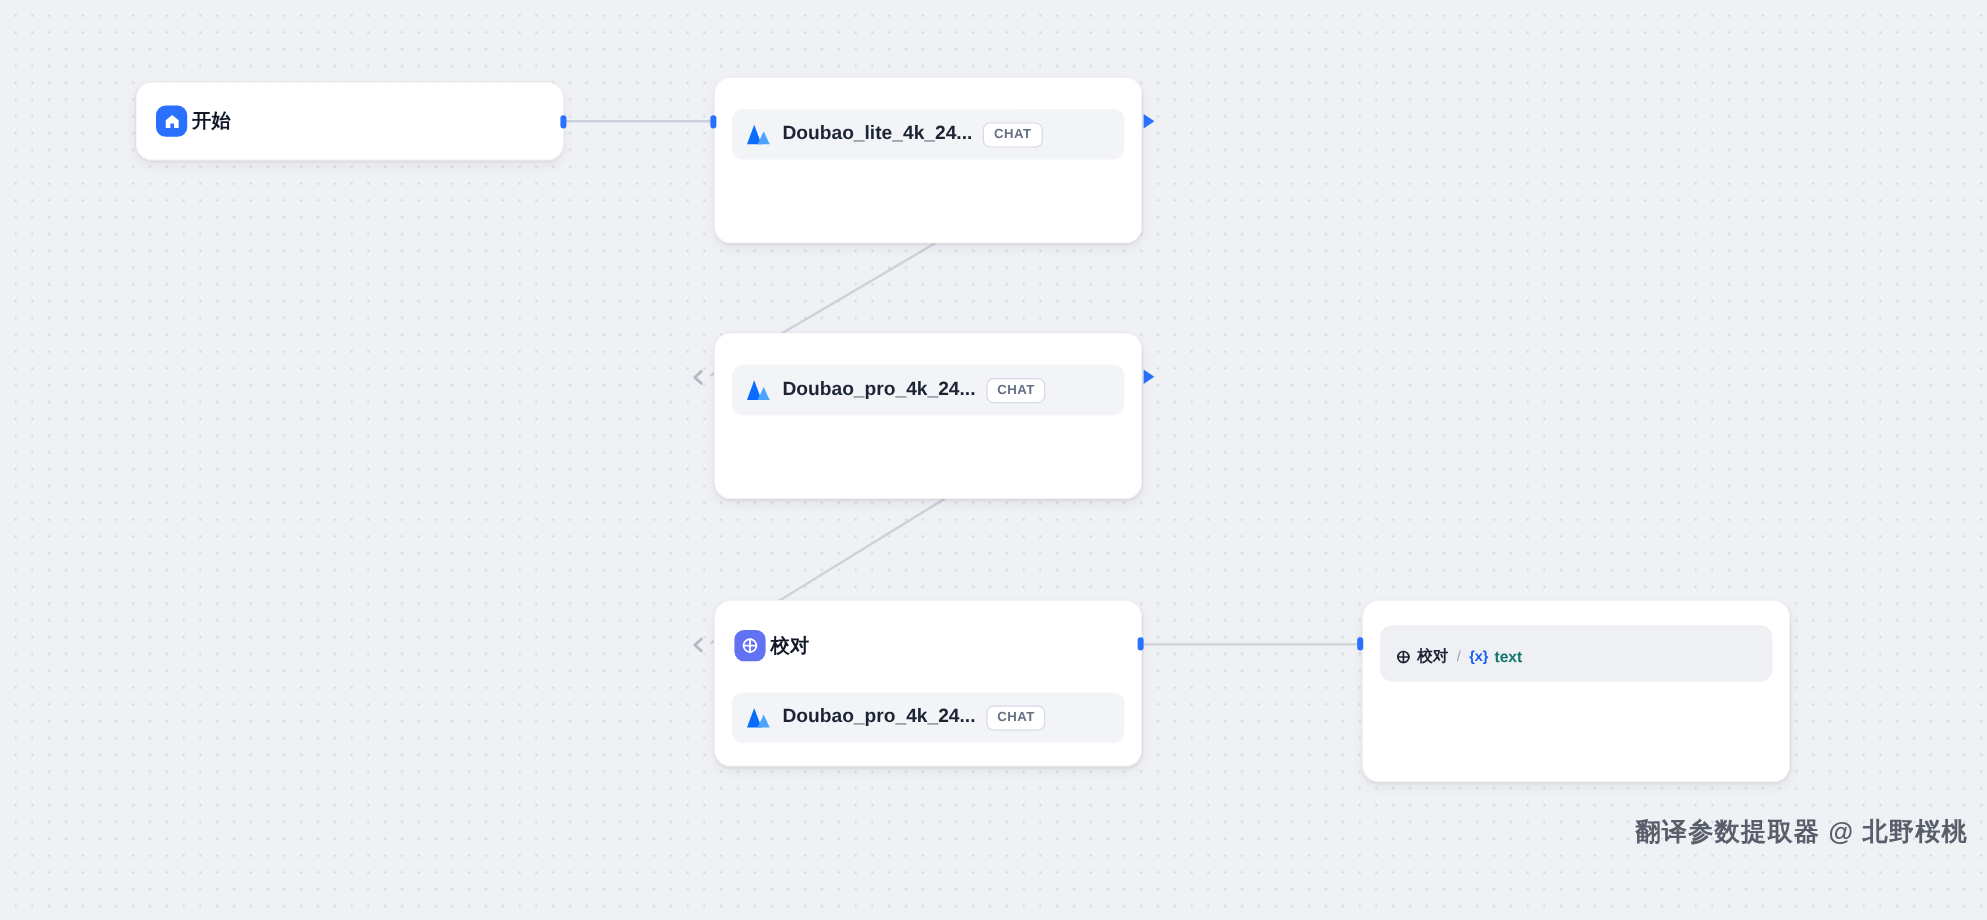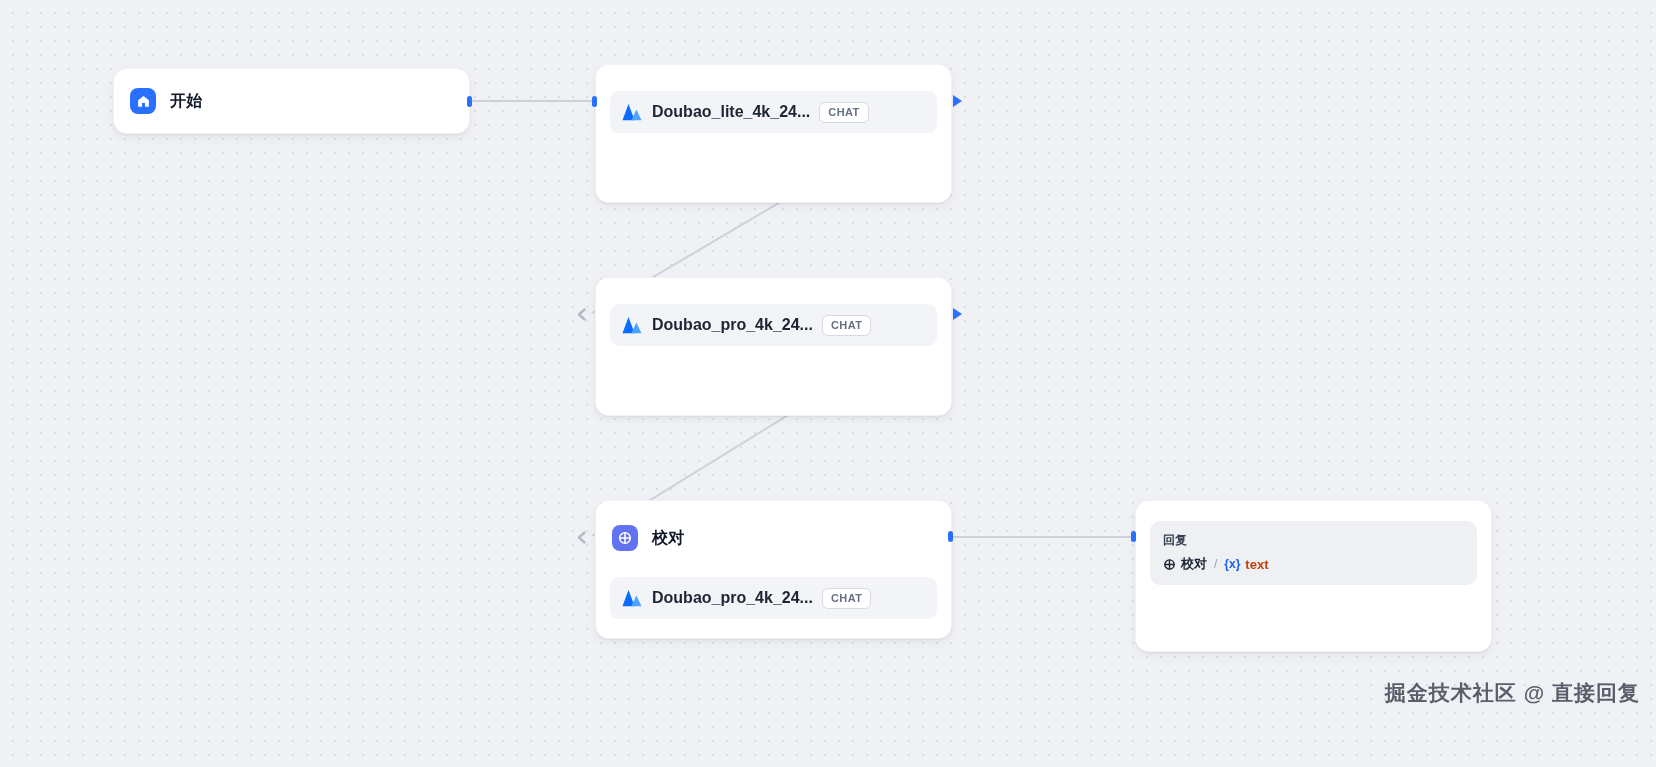--- a/index.html
+++ b/index.html
@@ -16,21 +16,21 @@
 
   .node { position:absolute; z-index:2; background:#ffffff; border-radius:14px;
     border:1px solid rgba(16,24,40,0.05);
     box-shadow:0 1px 2px rgba(16,24,40,0.06), 0 4px 10px rgba(16,24,40,0.05); }
   .node-start     { left:113px;  top:68px;  width:357px; height:66px; }
   .node-extractor { left:595px;  top:64px;  width:357px; height:139px; }
   .node-translate { left:595px;  top:277px; width:357px; height:139px; }
   .node-proofread { left:595px;  top:500px; width:357px; height:139px; }
   .node-answer    { left:1135px; top:500px; width:357px; height:152px; }
 
-  .node-header { display:flex; align-items:center; gap:14px; padding:24px 16px 0; }
+  .node-header { display:flex; align-items:center; gap:4px; padding:24px 16px 0; }
   .node-start .node-header { padding:0 16px; height:100%; }
 
   .node-icon { width:26px; height:26px; border-radius:8px; flex:none;
     display:flex; align-items:center; justify-content:center; }
   .node-icon.round { border-radius:50%; }
   .icon-blue   { background:#2970ff; }
   .icon-indigo { background:#6172f3; }
   .icon-orange { background:#f79009; }
 
   .node-title { font-size:16px; font-weight:700; color:#101828; letter-spacing:.3px; }
@@ -44,21 +44,21 @@
     padding:4px 8px; line-height:1; }
 
   .answer-panel { margin:20px 14px 0; background:#eef0f4; border-radius:10px;
     padding:11px 13px 12px; }
   .answer-label { font-size:12px; font-weight:600; color:#354052; }
   .var-row { display:flex; align-items:center; gap:5px; margin-top:6px; }
   .var-node-icon { display:flex; flex:none; }
   .var-node-name { font-size:13px; font-weight:700; color:#1d2433; }
   .var-sep { font-size:12px; color:#98a2b3; margin:0 2px; }
   .var-x { font-size:12px; font-weight:700; color:#155eef; }
-  .var-name { font-size:13px; font-weight:700; color:#c2410c; }
+  .var-name { font-size:13px; font-weight:700; color:#0f766e; }
 
   .handle { position:absolute; z-index:3; width:5px; height:11px;
     background:#2970ff; border-radius:3px; }
   .handle-start-right    { left:467px;  top:96px; }
   .handle-extractor-left { left:592px;  top:96px; }
   .handle-proofread-right{ left:948px;  top:531px; }
   .handle-answer-left    { left:1131px; top:531px; }
 
   .arrow-right { position:absolute; z-index:3; width:0; height:0;
     border-top:6px solid transparent; border-bottom:6px solid transparent;
@@ -140,21 +140,20 @@
             <path d="M16.8 9.2 22.3 21H11.3l5.5-11.8z" fill="#4da3ff"></path>
           </svg>
       </span>
       <span class="model-name">Doubao_pro_4k_24...</span>
       <span class="chat-badge">CHAT</span>
     </div>
   </div>
 
   <div class="node node-answer">
     <div class="answer-panel">
-      <div class="answer-label">回复</div>
       <div class="var-row">
         <span class="var-node-icon">
           <svg width="13" height="13" viewBox="0 0 24 24" fill="none" stroke="#1d2433" stroke-width="2.6" stroke-linecap="round">
               <circle cx="12" cy="12" r="8.5"></circle>
               <path d="M12 3.5v17M3.5 12h17"></path>
             </svg>
         </span>
         <span class="var-node-name">校对</span>
         <span class="var-sep">/</span>
         <span class="var-x">{x}</span>
@@ -175,14 +174,14 @@
     <svg width="11" height="15" viewBox="0 0 11 15">
         <path d="M8.5 2.5 3 7.5l5.5 5" stroke="#b3bac6" stroke-width="2.4" fill="none" stroke-linecap="round" stroke-linejoin="round"></path>
       </svg>
   </span>
   <span class="chevron-left chevron-proofread-left">
     <svg width="11" height="15" viewBox="0 0 11 15">
         <path d="M8.5 2.5 3 7.5l5.5 5" stroke="#b3bac6" stroke-width="2.4" fill="none" stroke-linecap="round" stroke-linejoin="round"></path>
       </svg>
   </span>
 
-  <div class="watermark">掘金技术社区 @ 直接回复</div>
+  <div class="watermark">翻译参数提取器 @ 北野桜桃</div>
 </div>
 
 </body></html>

